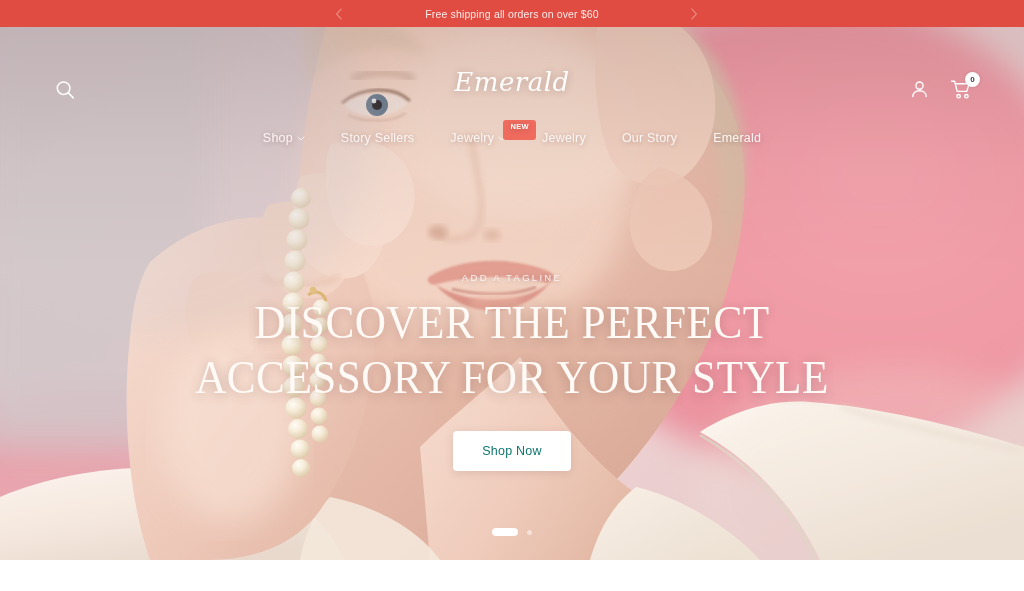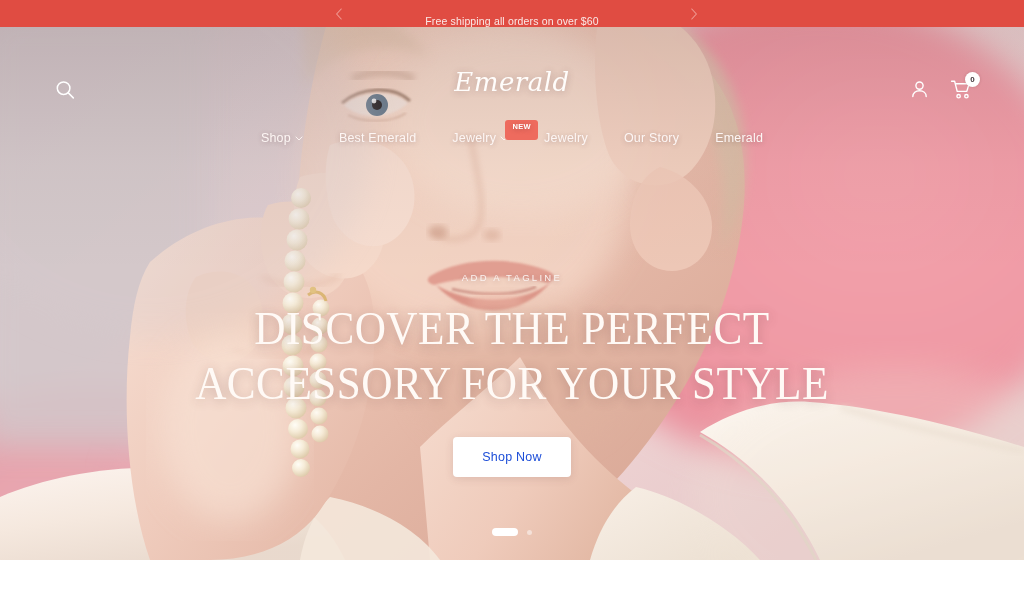--- a/index.html
+++ b/index.html
@@ -15,21 +15,21 @@
   }
 
   .page { position: relative; width: 1024px; height: 591px; background:#fff; }
 
   
   .announce {
     position: relative;
     height: 27px;
     background: #e04c42;
     display: flex;
-    align-items: flex-end;
+    align-items: center;
     justify-content: center;
     z-index: 40;
   }
   .announce-text {
     font-size: 10.5px;
     color: #fbe9e7;
     letter-spacing: .15px;
     font-family: "Liberation Sans", sans-serif;
   }
   .announce-arrow {
@@ -168,39 +168,39 @@
     top: 245px;
     text-align: center;
     z-index: 15;
   }
   .tagline {
     font-size: 9.5px;
     letter-spacing: 2.3px;
     color: #fbf3f1;
     text-transform: uppercase;
     text-shadow: 0 1px 5px rgba(90,50,55,.3);
-    margin-bottom: 18px;
+    margin-bottom: 12px;
   }
   .headline {
     font-family: "Liberation Serif", "DejaVu Serif", serif;
     font-size: 47px;
     line-height: 1.16;
     font-weight: 400;
     color: #fffaf6;
     letter-spacing: .5px;
     text-shadow: 0 2px 11px rgba(90,45,50,.30);
     transform: scaleX(.92);
   }
   .headline .l2 { display: block; }
 
   .shop-now {
     display: inline-block;
     margin-top: 27px;
     background: #ffffff;
-    color: #1d4ed8;
+    color: #0f766e;
     font-size: 12.5px;
     letter-spacing: .25px;
     padding: 13px 29px;
     border: none;
     border-radius: 4px;
     cursor: pointer;
     font-family: "Liberation Sans", sans-serif;
     box-shadow: 0 2px 9px rgba(90,50,55,.13);
   }
 
@@ -458,21 +458,21 @@
       <div class="nav-item">
         <span>Shop</span>
         <span class="caret">
           <svg width="8" height="5" viewBox="0 0 8 5" fill="none" aria-hidden="true">
             <path d="M1 1l3 3 3-3" stroke="#fdf6f4" stroke-width="1" stroke-linecap="round" stroke-linejoin="round"></path>
           </svg>
         </span>
       </div>
 
       <div class="nav-item">
-        <span>Best Emerald</span>
+        <span>Story Sellers</span>
       </div>
 
       <div class="nav-item">
         <span>Jewelry</span>
         <span class="caret">
           <svg width="8" height="5" viewBox="0 0 8 5" fill="none" aria-hidden="true">
             <path d="M1 1l3 3 3-3" stroke="#fdf6f4" stroke-width="1" stroke-linecap="round" stroke-linejoin="round"></path>
           </svg>
         </span>
         <span class="new-badge">NEW</span>

